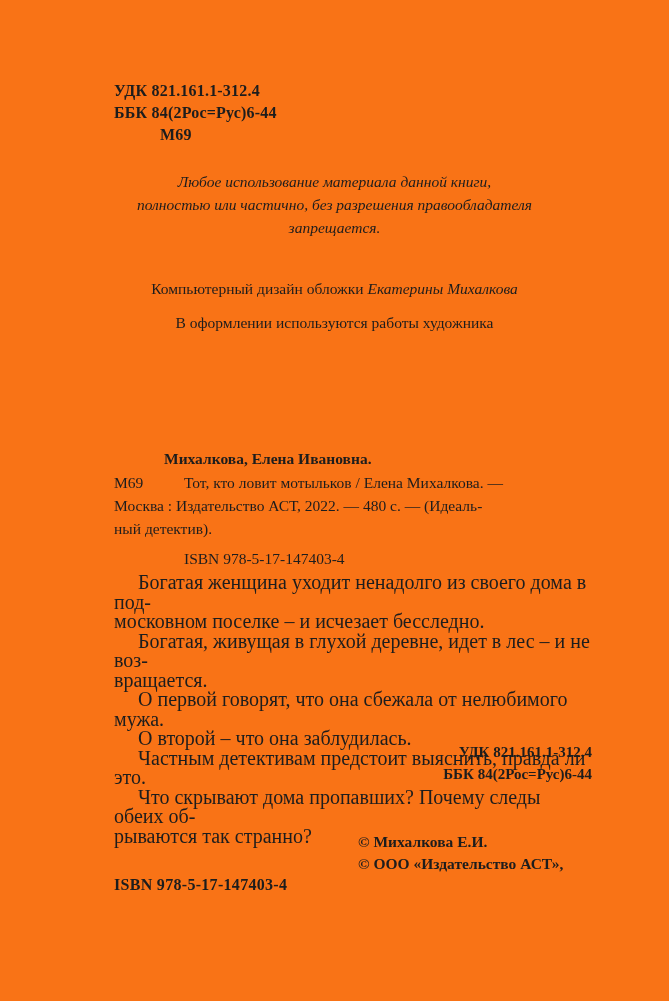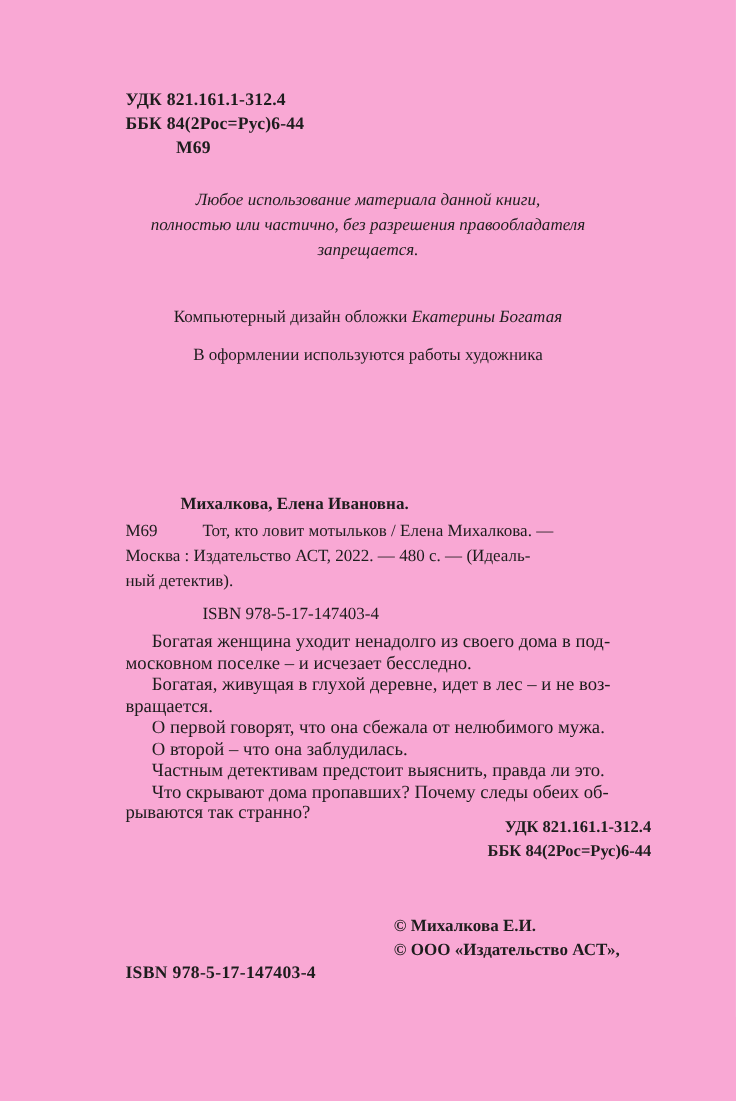--- a/index.html
+++ b/index.html
@@ -5,21 +5,21 @@
   html, body {
     margin: 0;
     padding: 0;
     background: #e8e8e8;
   }
   .page {
     position: relative;
     width: 669px;
     height: 1001px;
     margin: 0 auto;
-    background: #f9a8d4;
+    background: #f97316;
     color: #1d1d1d;
     font-family: "Liberation Serif", "DejaVu Serif", serif;
     font-size: 15.5px;
     overflow: hidden;
   }
   .abs { position: absolute; }
 
   
   .top-codes {
     left: 114px;
@@ -86,21 +86,21 @@
   .isbn {
     margin-top: 7px;
     padding-left: 70px;
   }
 
   
   .annotation {
     left: 114px;
     top: 573px;
     width: 478px;
-    font-size: 17px;
+    font-size: 20px;
     line-height: 19.5px;
   }
   .annotation p {
     margin: 0;
     white-space: pre-line;
     text-indent: 24px;
   }
 
   
   .codes-bottom {
@@ -139,21 +139,21 @@
   <div class="abs top-codes">
     <div>УДК 821.161.1-312.4</div>
     <div>ББК 84(2Рос=Рус)6-44</div>
     <div class="code-indent">М69</div>
   </div>
 
   <div class="abs notice">Любое использование материала данной книги,
 полностью или частично, без разрешения правообладателя
 запрещается.</div>
 
-  <div class="abs design-credit"><span>Компьютерный дизайн обложки </span><span class="italic">Екатерины Богатая</span></div>
+  <div class="abs design-credit"><span>Компьютерный дизайн обложки </span><span class="italic">Екатерины Михалкова</span></div>
 
   <div class="abs artwork-credit">
     <div>В оформлении используются работы художника</div>
   </div>
 
   <div class="abs catalog">
     <div class="author">Михалкова, Елена Ивановна.</div>
     <div class="entry">
       <span class="entry-code">М69</span>
       <div class="entry-text">Тот, кто ловит мотыльков / Елена Михалкова. —

